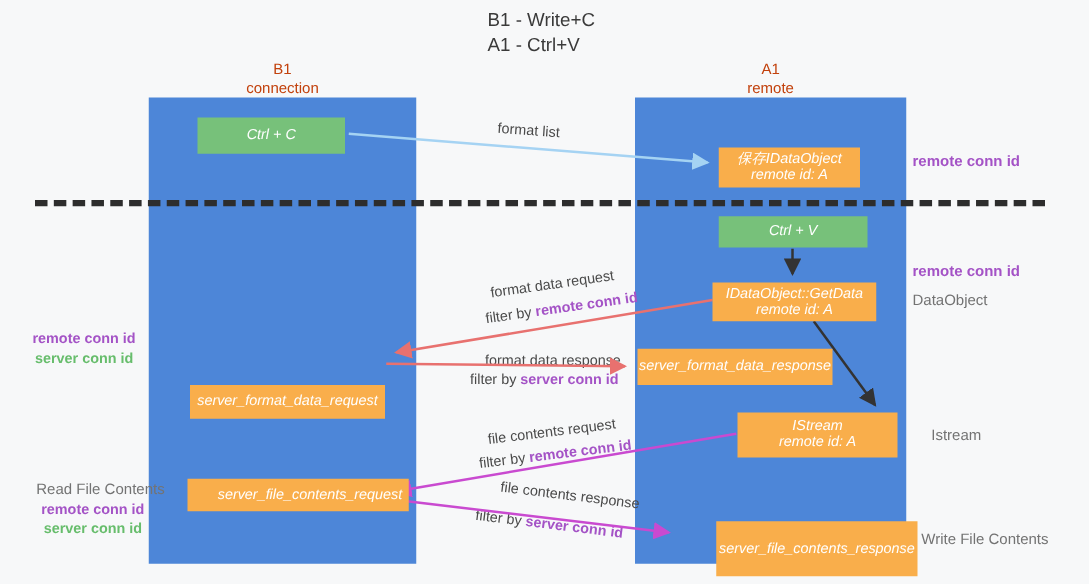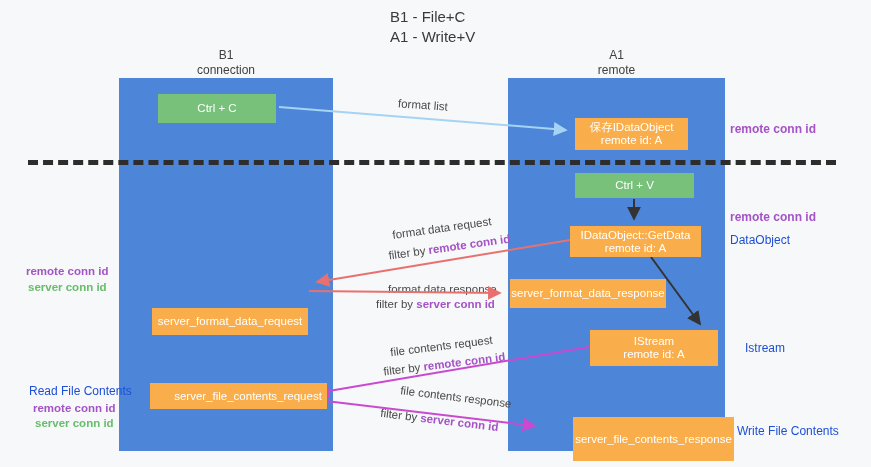--- a/index.html
+++ b/index.html
@@ -1,43 +1,43 @@
 <!DOCTYPE html>
 <html><head>
 <meta charset="utf-8">
 <style>
   html,body{margin:0;padding:0;}
   body{font-family:"Liberation Sans","DejaVu Sans",sans-serif;background:#f7f8f9;}
   .stage{position:relative;width:871px;height:467px;background:#f7f8f9;overflow:hidden;}
   .title{position:absolute;left:390px;top:7px;font-size:15px;line-height:20px;color:#3a3a3a;}
-  .col-header{position:absolute;top:48px;text-align:center;font-size:12px;line-height:15px;color:#404040;}
+  .col-header{position:absolute;top:48px;text-align:center;font-size:12px;line-height:15px;color:#c2410c;}
   .col{position:absolute;top:78px;height:373px;background:#4d86d8;}
   .divider{position:absolute;left:28px;top:160px;width:808px;height:0;border-top:5px dashed #2d2d2d;}
   .node{position:absolute;display:flex;flex-direction:column;align-items:center;justify-content:center;
-        color:#fff;font-size:11.5px;line-height:13px;text-align:left;z-index:3;}
+        color:#fff;font-size:11.5px;line-height:13px;text-align:left;z-index:3;font-style:italic;}
   .node.green{background:#77c17a;}
   .node.orange{background:#f9ae4b;}
   .edge-label{position:absolute;font-size:11.5px;color:#4a4a4a;white-space:nowrap;z-index:2;}
-  .side-label{position:absolute;font-size:12px;color:#1d4ed8;white-space:nowrap;z-index:2;}
+  .side-label{position:absolute;font-size:12px;color:#737373;white-space:nowrap;z-index:2;}
   .purple{color:#a453c6;font-weight:bold;}
   .greenlbl{color:#67bd6c;font-weight:bold;}
   .rot-neg{transform:rotate(-8deg);}
   .rot-neg7{transform:rotate(-7deg);}
   .rot-pos{transform:rotate(7deg);}
   .rot-slight{transform:rotate(4deg);}
   svg.arrows{position:absolute;left:0;top:0;z-index:2;pointer-events:none;}
 </style>
 </head>
 <body>
 
 <div class="stage">
 
   <div class="title">
-    <div>B1 - File+C</div>
-    <div>A1 - Write+V</div>
+    <div>B1 - Write+C</div>
+    <div>A1 - Ctrl+V</div>
   </div>
 
   <div class="col-header" style="left:119px;width:214px;">
     <div>B1</div>
     <div>connection</div>
   </div>
   <div class="col-header" style="left:508px;width:217px;">
     <div>A1</div>
     <div>remote</div>
   </div>

